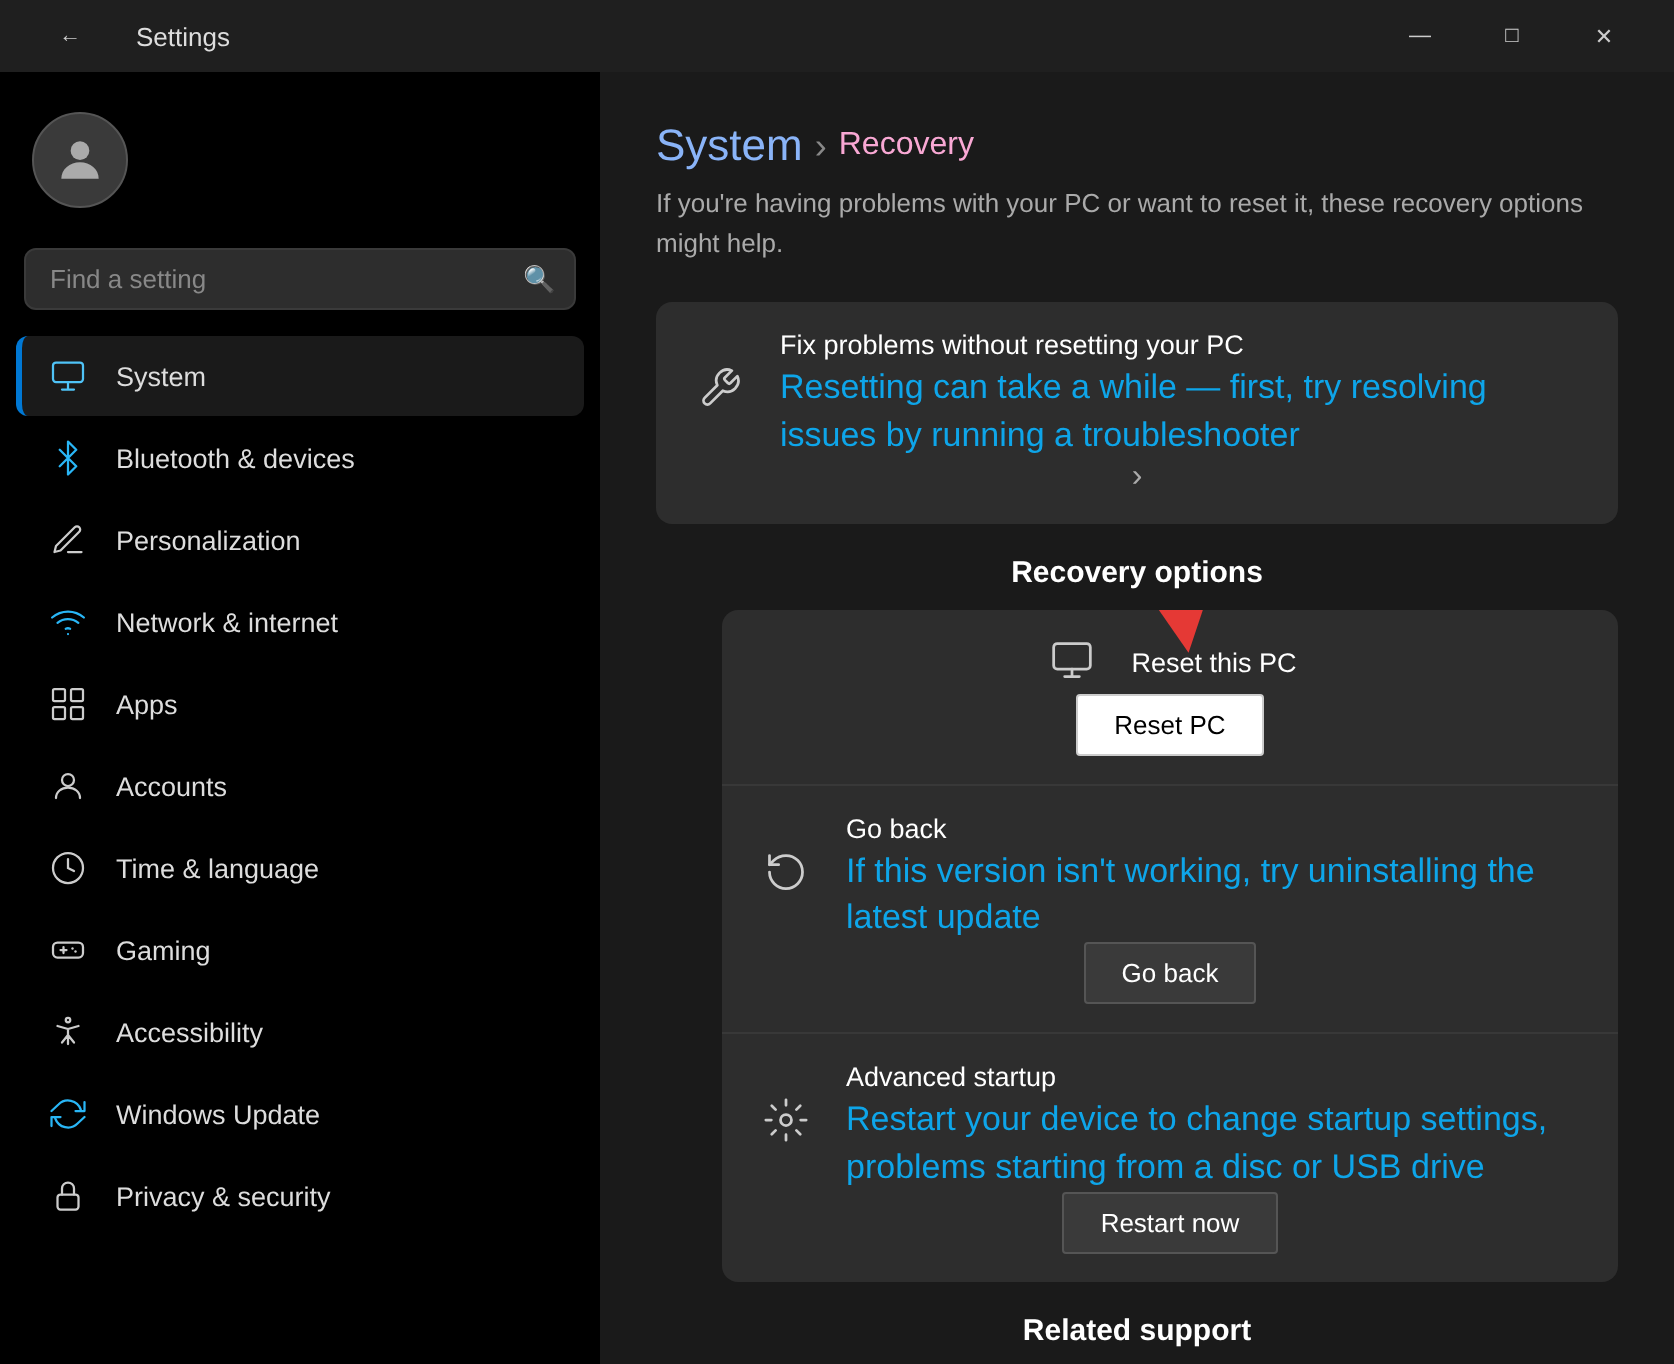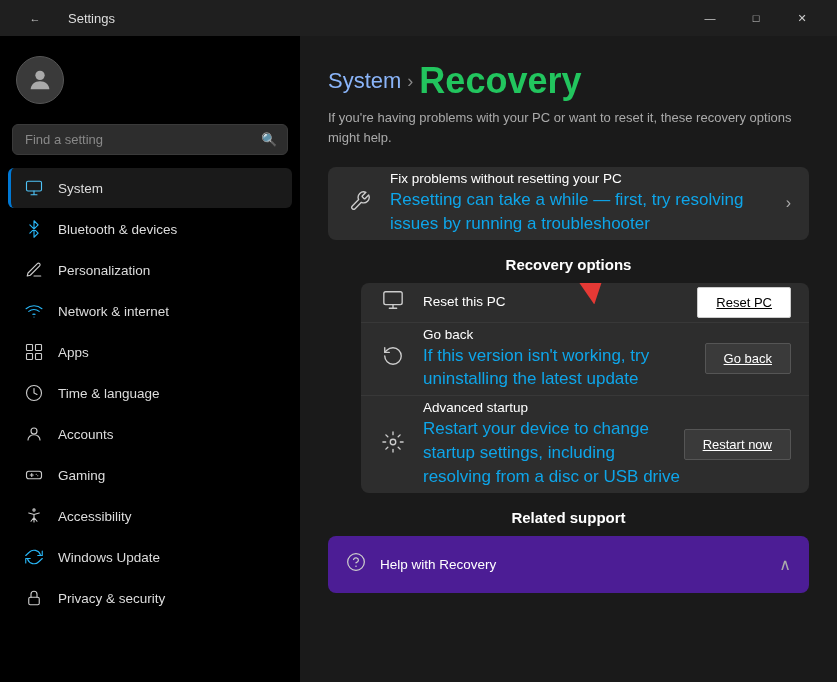--- a/index.html
+++ b/index.html
@@ -144,41 +144,42 @@
     .breadcrumb {
       font-size: 14px;
       color: #ccc;
       margin-bottom: 6px;
       display: flex;
       align-items: center;
       gap: 6px;
     }
     .breadcrumb .parent { color: #8ab4f8; font-weight: 400; font-size: 22px; }
     .breadcrumb .sep { color: #888; font-size: 18px; }
-    .breadcrumb .current { font-weight: 700; font-size: 36px; color: #22c55e; }
+    .breadcrumb .current { font-weight: 400; font-size: 16px; color: #f9a8d4; }
 
     .page-desc {
       font-size: 13px;
       color: #aaa;
       margin-bottom: 20px;
       line-height: 1.5;
     }
 
     .card {
       background: #2d2d2d;
       border-radius: 8px;
       margin-bottom: 10px;
       overflow: hidden;
     }
     .card-row {
       display: flex;
       align-items: center;
-      padding: 4px 18px;
+      padding: 14px 18px;
       border-bottom: 1px solid #383838;
       justify-content: space-between;
+      flex-direction: column;
     }
     .card-row:last-child { border-bottom: none; }
     .card-row-left {
       display: flex;
       align-items: center;
       gap: 16px;
       flex: 1;
     }
     .card-row-icon {
       font-size: 20px;
@@ -203,21 +204,20 @@
     }
     .btn {
       background: #3a3a3a;
       border: 1px solid #555;
       border-radius: 2px;
       color: #fff;
       padding: 7px 18px;
       font-size: 13px;
       cursor: pointer;
       white-space: nowrap;
-      text-decoration: underline;
     }
     .btn-primary {
       background: #fff;
       color: #000;
       border: 1px solid #ccc;
     }
 
     .chevron-right {
       color: #aaa;
       font-size: 16px;
@@ -348,34 +348,34 @@
               <rect x="14" y="2" width="8" height="8" rx="1" stroke="#ccc" stroke-width="1.5"></rect>
               <rect x="2" y="14" width="8" height="8" rx="1" stroke="#ccc" stroke-width="1.5"></rect>
               <rect x="14" y="14" width="8" height="8" rx="1" stroke="#ccc" stroke-width="1.5"></rect>
             </svg>
     </div>
     <span>Apps</span>
   </div>
         <div class="sidebar-item">
     <div class="sidebar-item-icon">
       <svg width="18" height="18" viewBox="0 0 24 24" fill="none">
+              <circle cx="12" cy="8" r="4" stroke="#ccc" stroke-width="1.5"></circle>
+              <path d="M4 20c0-4 3.6-7 8-7s8 3 8 7" stroke="#ccc" stroke-width="1.5" stroke-linecap="round"></path>
+            </svg>
+    </div>
+    <span>Accounts</span>
+  </div>
+        <div class="sidebar-item">
+    <div class="sidebar-item-icon">
+      <svg width="18" height="18" viewBox="0 0 24 24" fill="none">
               <circle cx="12" cy="12" r="10" stroke="#ccc" stroke-width="1.5"></circle>
               <path d="M12 6v6l4 2" stroke="#ccc" stroke-width="1.5" stroke-linecap="round"></path>
             </svg>
     </div>
     <span>Time &amp; language</span>
-  </div>
-        <div class="sidebar-item">
-    <div class="sidebar-item-icon">
-      <svg width="18" height="18" viewBox="0 0 24 24" fill="none">
-              <circle cx="12" cy="8" r="4" stroke="#ccc" stroke-width="1.5"></circle>
-              <path d="M4 20c0-4 3.6-7 8-7s8 3 8 7" stroke="#ccc" stroke-width="1.5" stroke-linecap="round"></path>
-            </svg>
-    </div>
-    <span>Accounts</span>
   </div>
         <div class="sidebar-item">
     <div class="sidebar-item-icon">
       <svg width="18" height="18" viewBox="0 0 24 24" fill="none">
               <rect x="2" y="7" width="20" height="10" rx="3" stroke="#ccc" stroke-width="1.5"></rect>
               <path d="M7 12h4M9 10v4" stroke="#ccc" stroke-width="1.5" stroke-linecap="round"></path>
               <circle cx="15" cy="11" r="0.8" fill="#ccc"></circle>
               <circle cx="17" cy="13" r="0.8" fill="#ccc"></circle>
             </svg>
     </div>
@@ -488,21 +488,21 @@
       <div class="card-row">
         <div class="card-row-left">
           <div class="card-row-icon">
             <svg width="22" height="22" viewBox="0 0 24 24" fill="none">
               <circle cx="12" cy="12" r="3" stroke="#ccc" stroke-width="1.5"></circle>
               <path d="M12 1v3M12 20v3M4.22 4.22l2.12 2.12M17.66 17.66l2.12 2.12M1 12h3M20 12h3M4.22 19.78l2.12-2.12M17.66 6.34l2.12-2.12" stroke="#ccc" stroke-width="1.5" stroke-linecap="round"></path>
             </svg>
           </div>
           <div class="card-row-text">
             <div class="card-row-title">Advanced startup</div>
-            <div class="card-row-desc">Restart your device to change startup settings, including resolving from a disc or USB drive</div>
+            <div class="card-row-desc">Restart your device to change startup settings, problems starting from a disc or USB drive</div>
           </div>
         </div>
         <div class="card-row-action">
           <button class="btn">Restart now</button>
         </div>
       </div>
     </div>
 
     <div class="section-title">Related support</div>
     <div class="support-card">

